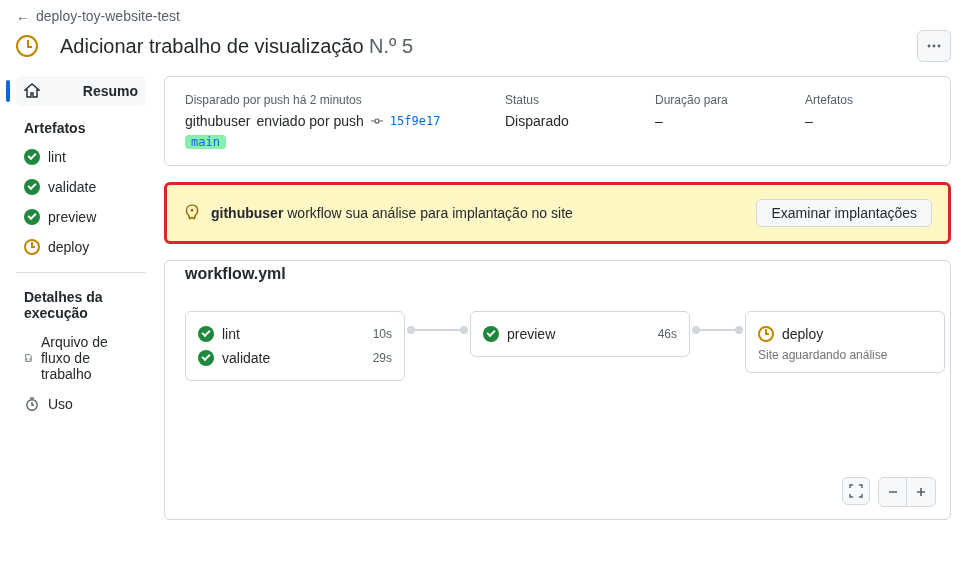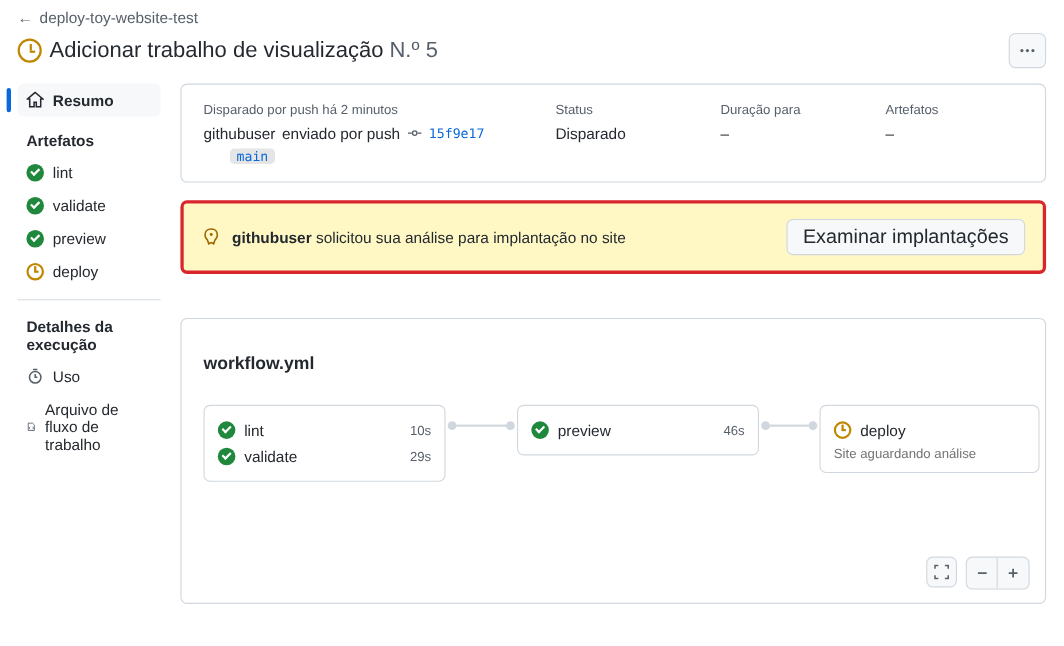--- a/index.html
+++ b/index.html
@@ -1,33 +1,33 @@
 <!DOCTYPE html>
 <html><head>
 <meta charset="utf-8">
 <style>
 * { box-sizing: border-box; margin: 0; padding: 0; }
 body { font-family: -apple-system, BlinkMacSystemFont, "Segoe UI", Helvetica, Arial, sans-serif; font-size: 14px; color: #24292f; background: #fff; width: 967px; }
 .topbar { padding: 8px 16px 0 16px; }
 .back-link { display: inline-flex; align-items: center; gap: 6px; color: #57606a; font-size: 14px; text-decoration: none; cursor: pointer; }
 .back-link .arrow { font-size: 14px; }
 .header-row { display: flex; align-items: center; justify-content: space-between; padding: 6px 16px 14px 16px; }
-.title-wrap { display: flex; align-items: center; gap: 7px; }
+.title-wrap { display: flex; align-items: center; gap: 22px; }
 .title-icon { width: 22px; height: 22px; border: 2px solid #bf8700; border-radius: 50%; position: relative; }
 .title-icon::before { content: ""; position: absolute; top: 3px; left: 9px; width: 2px; height: 6px; background: #bf8700; }
 .title-icon::after { content: ""; position: absolute; top: 9px; left: 9px; width: 5px; height: 2px; background: #bf8700; }
 .title-text { font-size: 20px; font-weight: 400; color: #24292f; }
 .title-num { color: #57606a; font-weight: 300; }
 .header-actions { display: flex; align-items: center; gap: 8px; }
 .btn-danger { border: 1px solid #d0d7de; background: #f6f8fa; color: #cf222e; padding: 6px 14px; border-radius: 6px; font-size: 14px; cursor: pointer; }
 .btn-kebab { border: 1px solid #d0d7de; background: #f6f8fa; border-radius: 6px; width: 34px; height: 32px; display: flex; align-items: center; justify-content: center; cursor: pointer; color: #57606a; }
 .body-wrap { display: flex; gap: 18px; padding: 0 16px 20px 16px; }
 .sidebar { width: 130px; flex: 0 0 130px; }
 .side-item { display: flex; align-items: center; gap: 8px; padding: 7px 8px; border-radius: 6px; font-size: 14px; cursor: pointer; }
-.side-item.active { background: #f6f8fa; position: relative; font-weight: 600; }
+.side-item.active { background: #f6f8fa; position: relative; font-weight: 600; justify-content: space-between; }
 .side-item.active::before { content: ""; position: absolute; left: -10px; top: 4px; bottom: 4px; width: 4px; background: #0969da; border-radius: 2px; }
 .side-heading { font-size: 14px; font-weight: 600; color: #24292f; padding: 14px 8px 6px; }
 .side-sep { border: none; border-top: 1px solid #d8dee4; margin: 10px 0 2px; }
 .icon-home { width: 16px; height: 16px; }
 .icon-check { width: 16px; height: 16px; border-radius: 50%; background: #1f883d; position: relative; flex: 0 0 16px; }
 .icon-check::after { content: ""; position: absolute; left: 4px; top: 4px; width: 6px; height: 3px; border-left: 2px solid #fff; border-bottom: 2px solid #fff; transform: rotate(-45deg); }
 .icon-clock { width: 16px; height: 16px; border: 2px solid #bf8700; border-radius: 50%; position: relative; flex: 0 0 16px; }
 .icon-clock::before { content: ""; position: absolute; top: 1px; left: 5px; width: 2px; height: 5px; background: #bf8700; }
 .icon-clock::after { content: ""; position: absolute; top: 5px; left: 5px; width: 4px; height: 2px; background: #bf8700; }
 .icon-stopwatch, .icon-file { width: 16px; height: 16px; }
@@ -37,26 +37,26 @@
 .summary-row { display: flex; gap: 40px; }
 .summary-col { display: flex; flex-direction: column; gap: 6px; }
 .summary-col.col-trigger { flex: 0 0 280px; }
 .summary-col.col-status { flex: 0 0 110px; }
 .summary-col.col-other { flex: 0 0 110px; }
 .sum-label { font-size: 12px; color: #57606a; }
 .sum-val { font-size: 14px; color: #24292f; }
 .trigger-line { display: flex; align-items: center; gap: 6px; flex-wrap: wrap; }
 .commit-icon { width: 14px; height: 14px; }
 .sha-link { color: #0969da; font-family: ui-monospace, monospace; font-size: 12px; cursor: pointer; }
-.branch-tag { background: #e5e5e5; color: #0969da; font-family: ui-monospace, monospace; font-size: 12px; padding: 0 6px; border-radius: 4px; cursor: pointer; margin-left: 24px; }
+.branch-tag { background: #86efac; color: #0969da; font-family: ui-monospace, monospace; font-size: 12px; padding: 0 6px; border-radius: 4px; cursor: pointer; }
 .review-box { border: 3px solid #d9252c; border-radius: 6px; background: #fff8c5; padding: 14px 16px; display: flex; align-items: center; justify-content: space-between; }
 .review-left { display: flex; align-items: center; gap: 10px; }
 .review-text b { font-weight: 600; }
-.btn-default { border: 1px solid #d0d7de; background: #f6f8fa; color: #24292f; padding: 5px 14px; border-radius: 6px; font-size: 18px; cursor: pointer; }
-.graph-card { padding: 32px 20px 50px; position: relative; min-height: 260px; margin-top: 24px; }
+.btn-default { border: 1px solid #d0d7de; background: #f6f8fa; color: #24292f; padding: 5px 14px; border-radius: 6px; font-size: 14px; cursor: pointer; }
+.graph-card { padding: 4px 20px 50px; position: relative; min-height: 260px; }
 .wf-name { font-size: 16px; font-weight: 600; }
 .wf-trigger { font-size: 12px; color: #57606a; margin-top: 2px; }
 .graph { position: relative; margin-top: 28px; height: 110px; }
 .node { position: absolute; border: 1px solid #d0d7de; border-radius: 6px; background: #fff; padding: 10px 12px; width: 220px; }
 .node-row { display: flex; align-items: center; gap: 8px; justify-content: space-between; padding: 4px 0; }
 .node-row-left { display: flex; align-items: center; gap: 8px; }
 .node-time { color: #57606a; font-size: 12px; }
 .node-sub { font-size: 12px; color: #737373; margin-top: 2px; }
 .dot-conn { position: absolute; width: 8px; height: 8px; background: #d0d7de; border-radius: 50%; top: 15px; }
 .line-conn { position: absolute; height: 2px; background: #d0d7de; top: 18px; }
@@ -119,33 +119,33 @@
       <span>preview</span>
     </div>
     <div class="side-item">
       <span class="icon-clock"></span>
       <span>deploy</span>
     </div>
 
     <hr class="side-sep">
     <div class="side-heading">Detalhes da execução</div>
     <div class="side-item">
+      <svg class="icon-file" viewBox="0 0 16 16">
+          <path d="M3 2h7l3 3v9H3z" fill="none" stroke="#57606a" stroke-width="1.4"></path>
+          <path d="M6 8l-2 2 2 2M10 8l2 2-2 2" fill="none" stroke="#57606a" stroke-width="1.4"></path>
+        </svg>
+      <span>Arquivo de fluxo de trabalho</span>
+    </div>
+    <div class="side-item">
       <svg class="icon-stopwatch" viewBox="0 0 16 16">
           <circle cx="8" cy="9" r="5.2" fill="none" stroke="#57606a" stroke-width="1.4"></circle>
           <path d="M8 6v3h2" fill="none" stroke="#57606a" stroke-width="1.4"></path>
           <path d="M6 2h4" stroke="#57606a" stroke-width="1.4"></path>
         </svg>
       <span>Uso</span>
-    </div>
-    <div class="side-item">
-      <svg class="icon-file" viewBox="0 0 16 16">
-          <path d="M3 2h7l3 3v9H3z" fill="none" stroke="#57606a" stroke-width="1.4"></path>
-          <path d="M6 8l-2 2 2 2M10 8l2 2-2 2" fill="none" stroke="#57606a" stroke-width="1.4"></path>
-        </svg>
-      <span>Arquivo de fluxo de trabalho</span>
     </div>
   </aside>
 
   <main class="main">
     <section class="card summary-card">
       <div class="summary-row">
         <div class="summary-col col-trigger">
           <span class="sum-label">Disparado por push há 2 minutos</span>
           <div class="trigger-line sum-val">
             <span>githubuser</span>
@@ -174,21 +174,21 @@
     </section>
 
     <section class="review-box">
       <div class="review-left">
         <svg width="18" height="18" viewBox="0 0 16 16" style="color:#9a6700">
             <path d="M8 1c3 0 5 2 5 5 0 2-1 3-2 4l-1 3-2-1-2 1-1-3c-1-1-2-2-2-4 0-3 2-5 5-5z" fill="none" stroke="currentColor" stroke-width="1.3"></path>
             <circle cx="8" cy="5.5" r="1.2" fill="currentColor"></circle>
           </svg>
         <span class="review-text">
           <b>githubuser</b>
-          <span>solicitou sua análise para implantação no site</span>
+          <span>workflow sua análise para implantação no site</span>
         </span>
       </div>
       <button class="btn-default">Examinar implantações</button>
     </section>
 
     <section class="card graph-card">
       <div class="wf-name">workflow.yml</div>
 
       <div class="graph">
         <div class="node" style="left:0;top:0">

